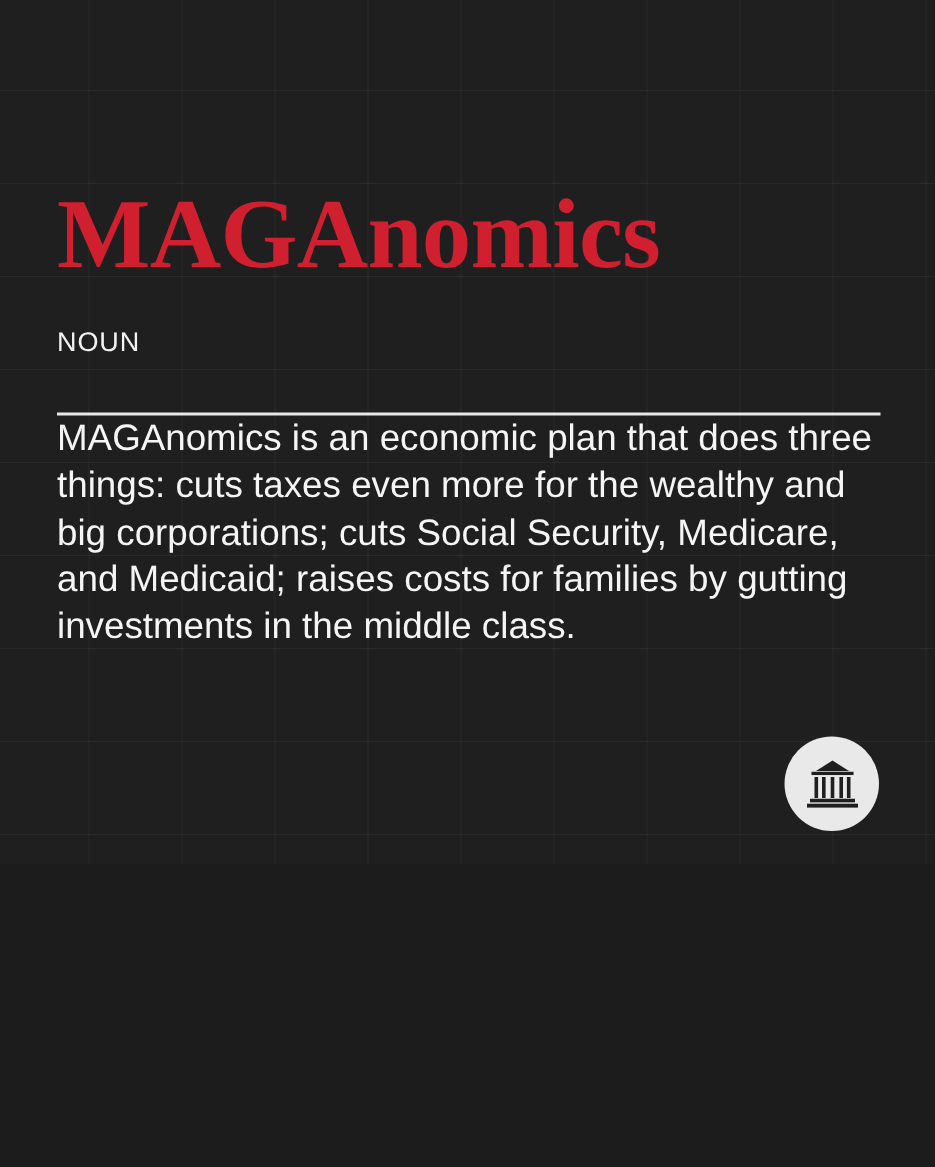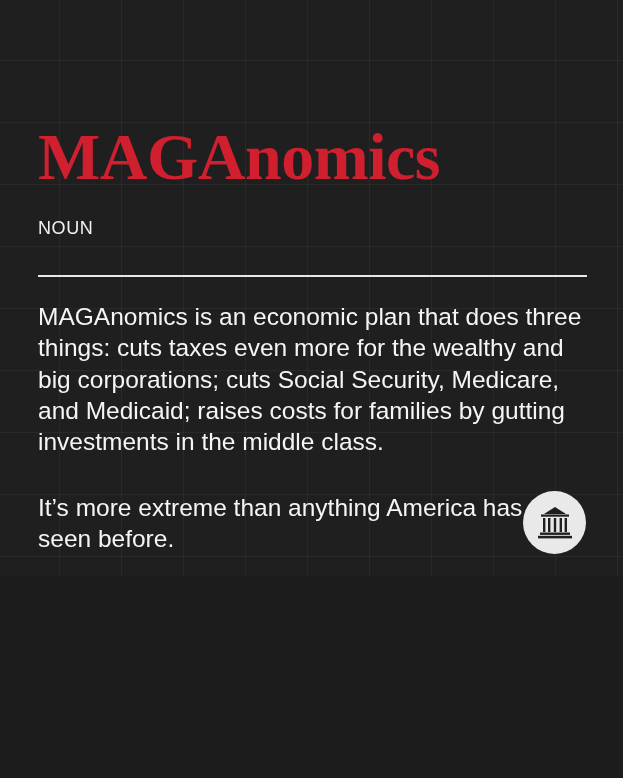--- a/index.html
+++ b/index.html
@@ -46,21 +46,20 @@
     letter-spacing: 0.6px;
     margin-top: 28px;
   }
   .rule {
     margin-top: 36px;
     height: 2px;
     background: #e8e8e8;
     width: 549px;
   }
   .definition {
-    margin-top: 24px;
     color: #f5f5f5;
     font-size: 24.5px;
     line-height: 1.28;
     font-weight: 400;
   }
   .definition p {
     margin: 0;
   }
   .definition p + p {
     margin-top: 34px;
@@ -84,21 +83,20 @@
 </head>
 <body>
 
 <div class="card">
   <div class="content">
     <h1 class="title">MAGAnomics</h1>
     <div class="pos">NOUN</div>
     <div class="rule"></div>
     <div class="definition">
       <p>MAGAnomics is an economic plan that does three things: cuts taxes even more for the wealthy and big corporations; cuts Social Security, Medicare, and Medicaid; raises costs for families by gutting investments in the middle class.</p>
-      <p>It’s more extreme than anything America has ever seen before.</p>
     </div>
   </div>
 
   <div class="seal">
     <svg width="46" height="40" viewBox="0 0 46 40" aria-hidden="true">
       <g fill="#201f1f">
 
         <polygon points="23,4 34,11 12,11"></polygon>
         <rect x="9" y="11.5" width="28" height="2.2"></rect>
 

